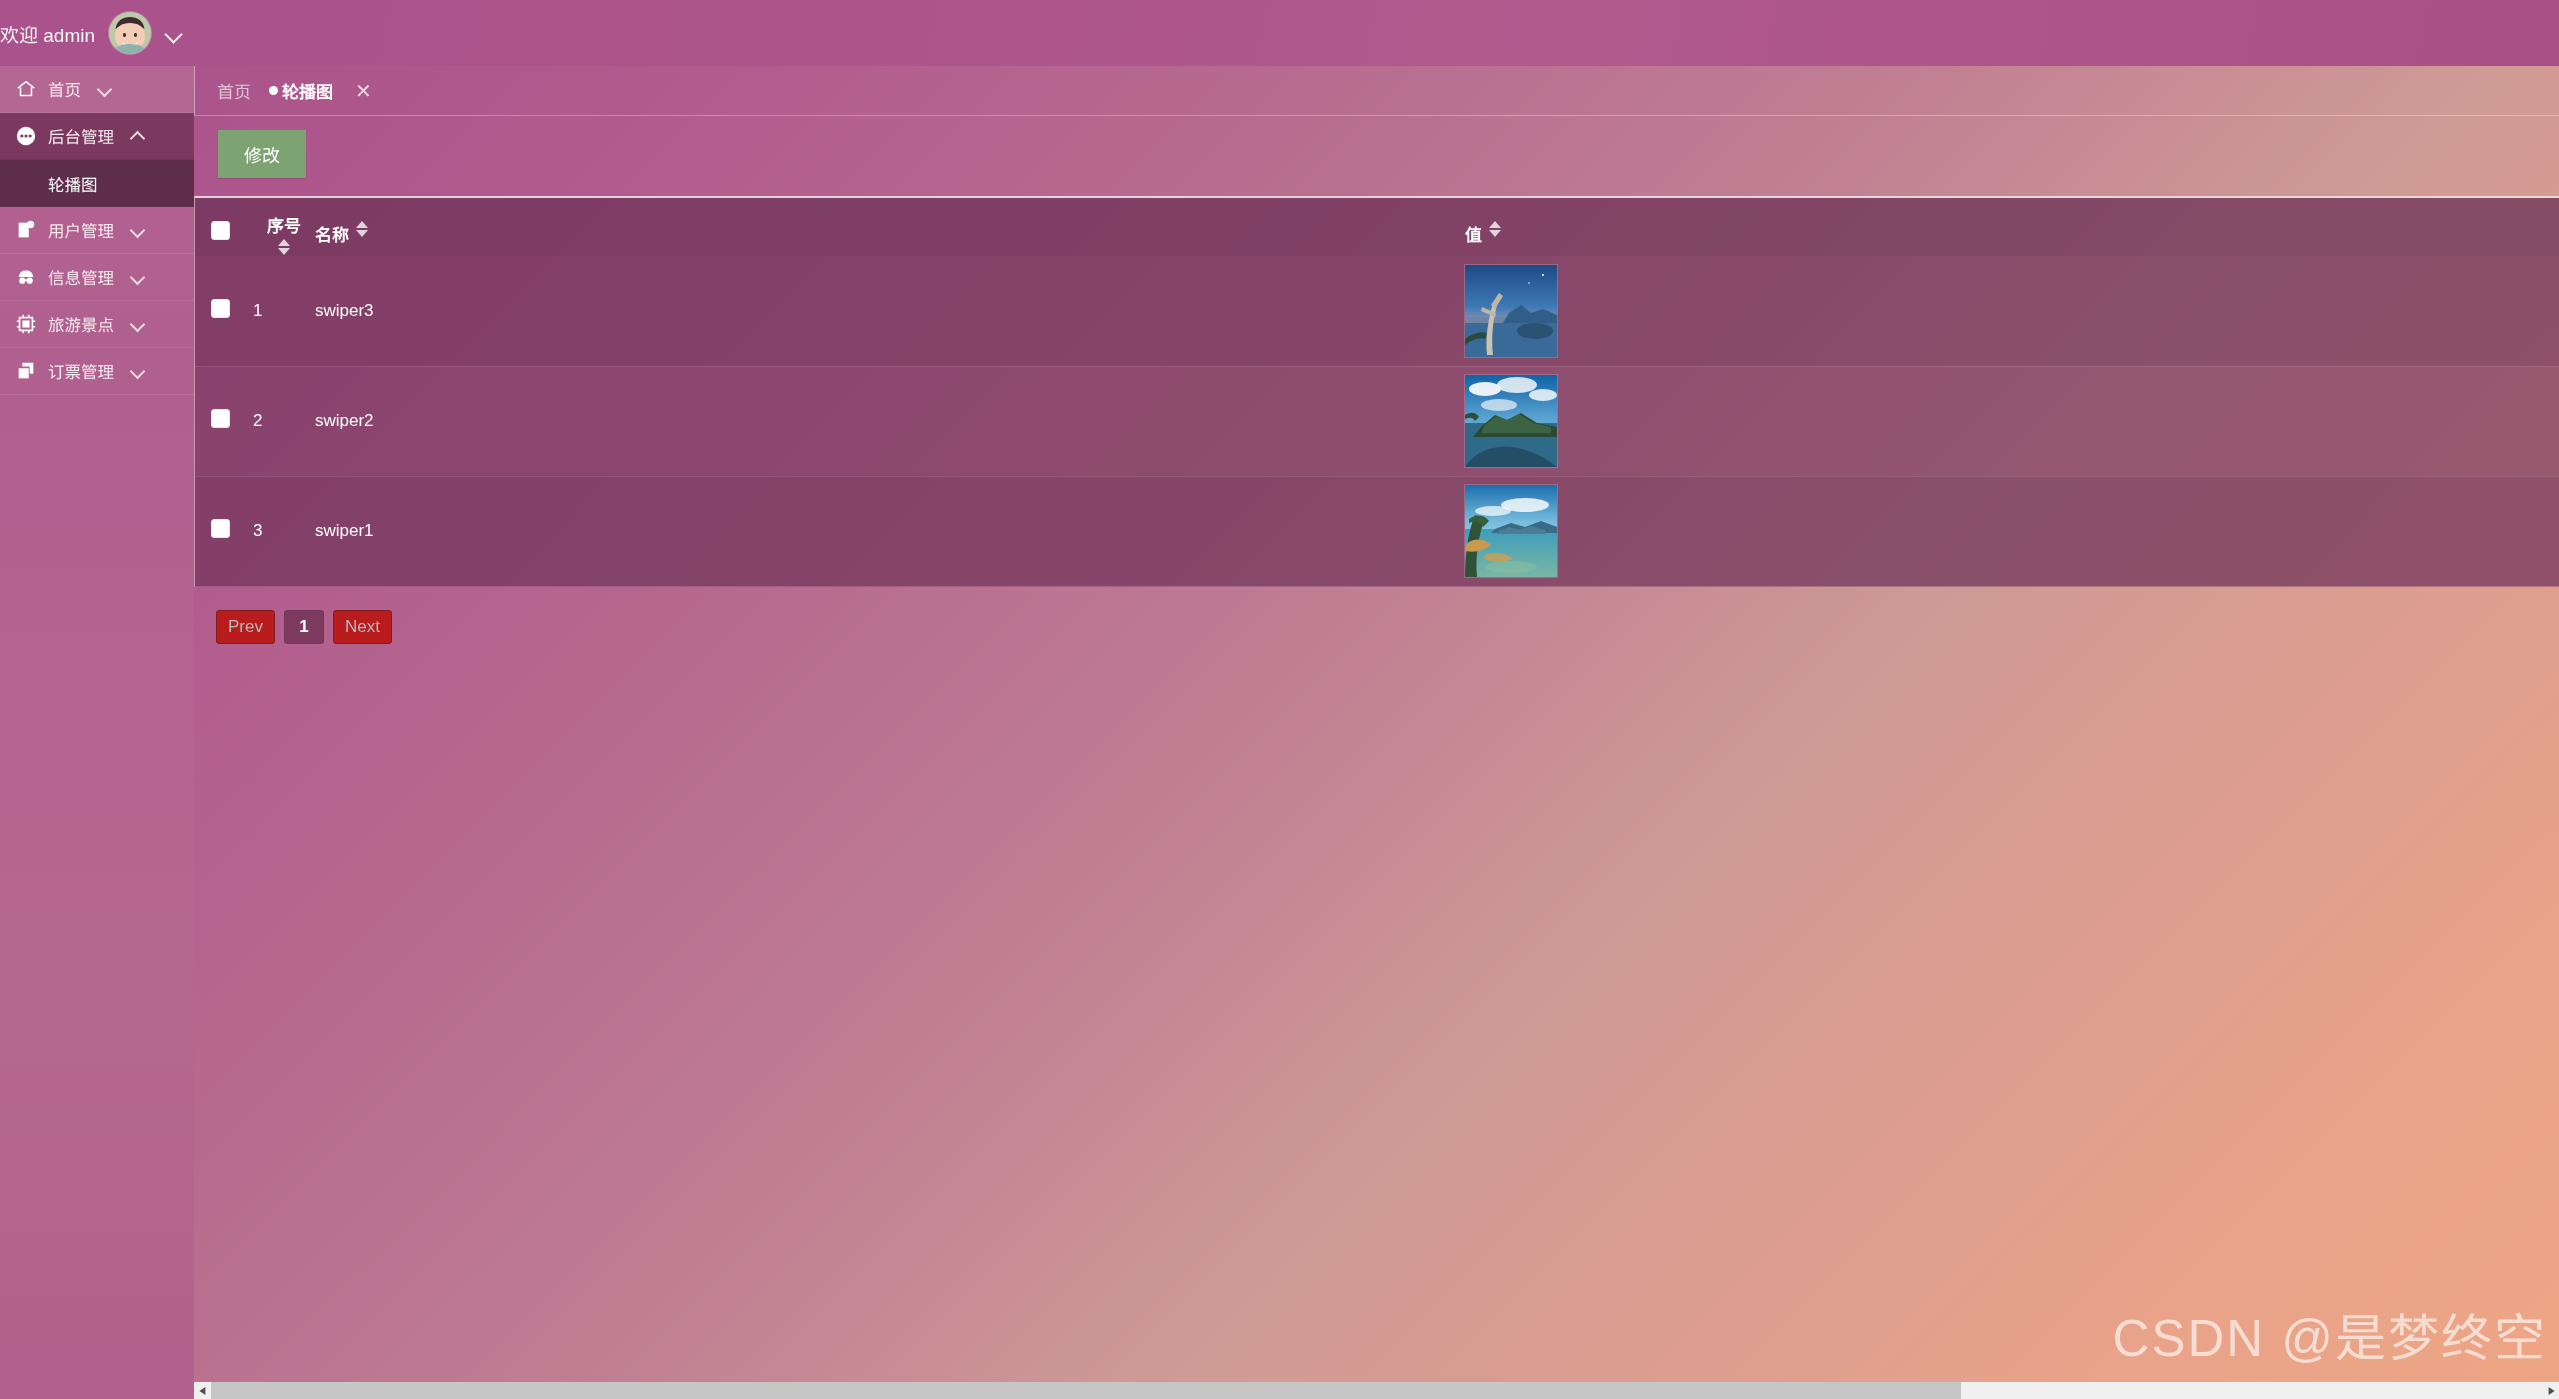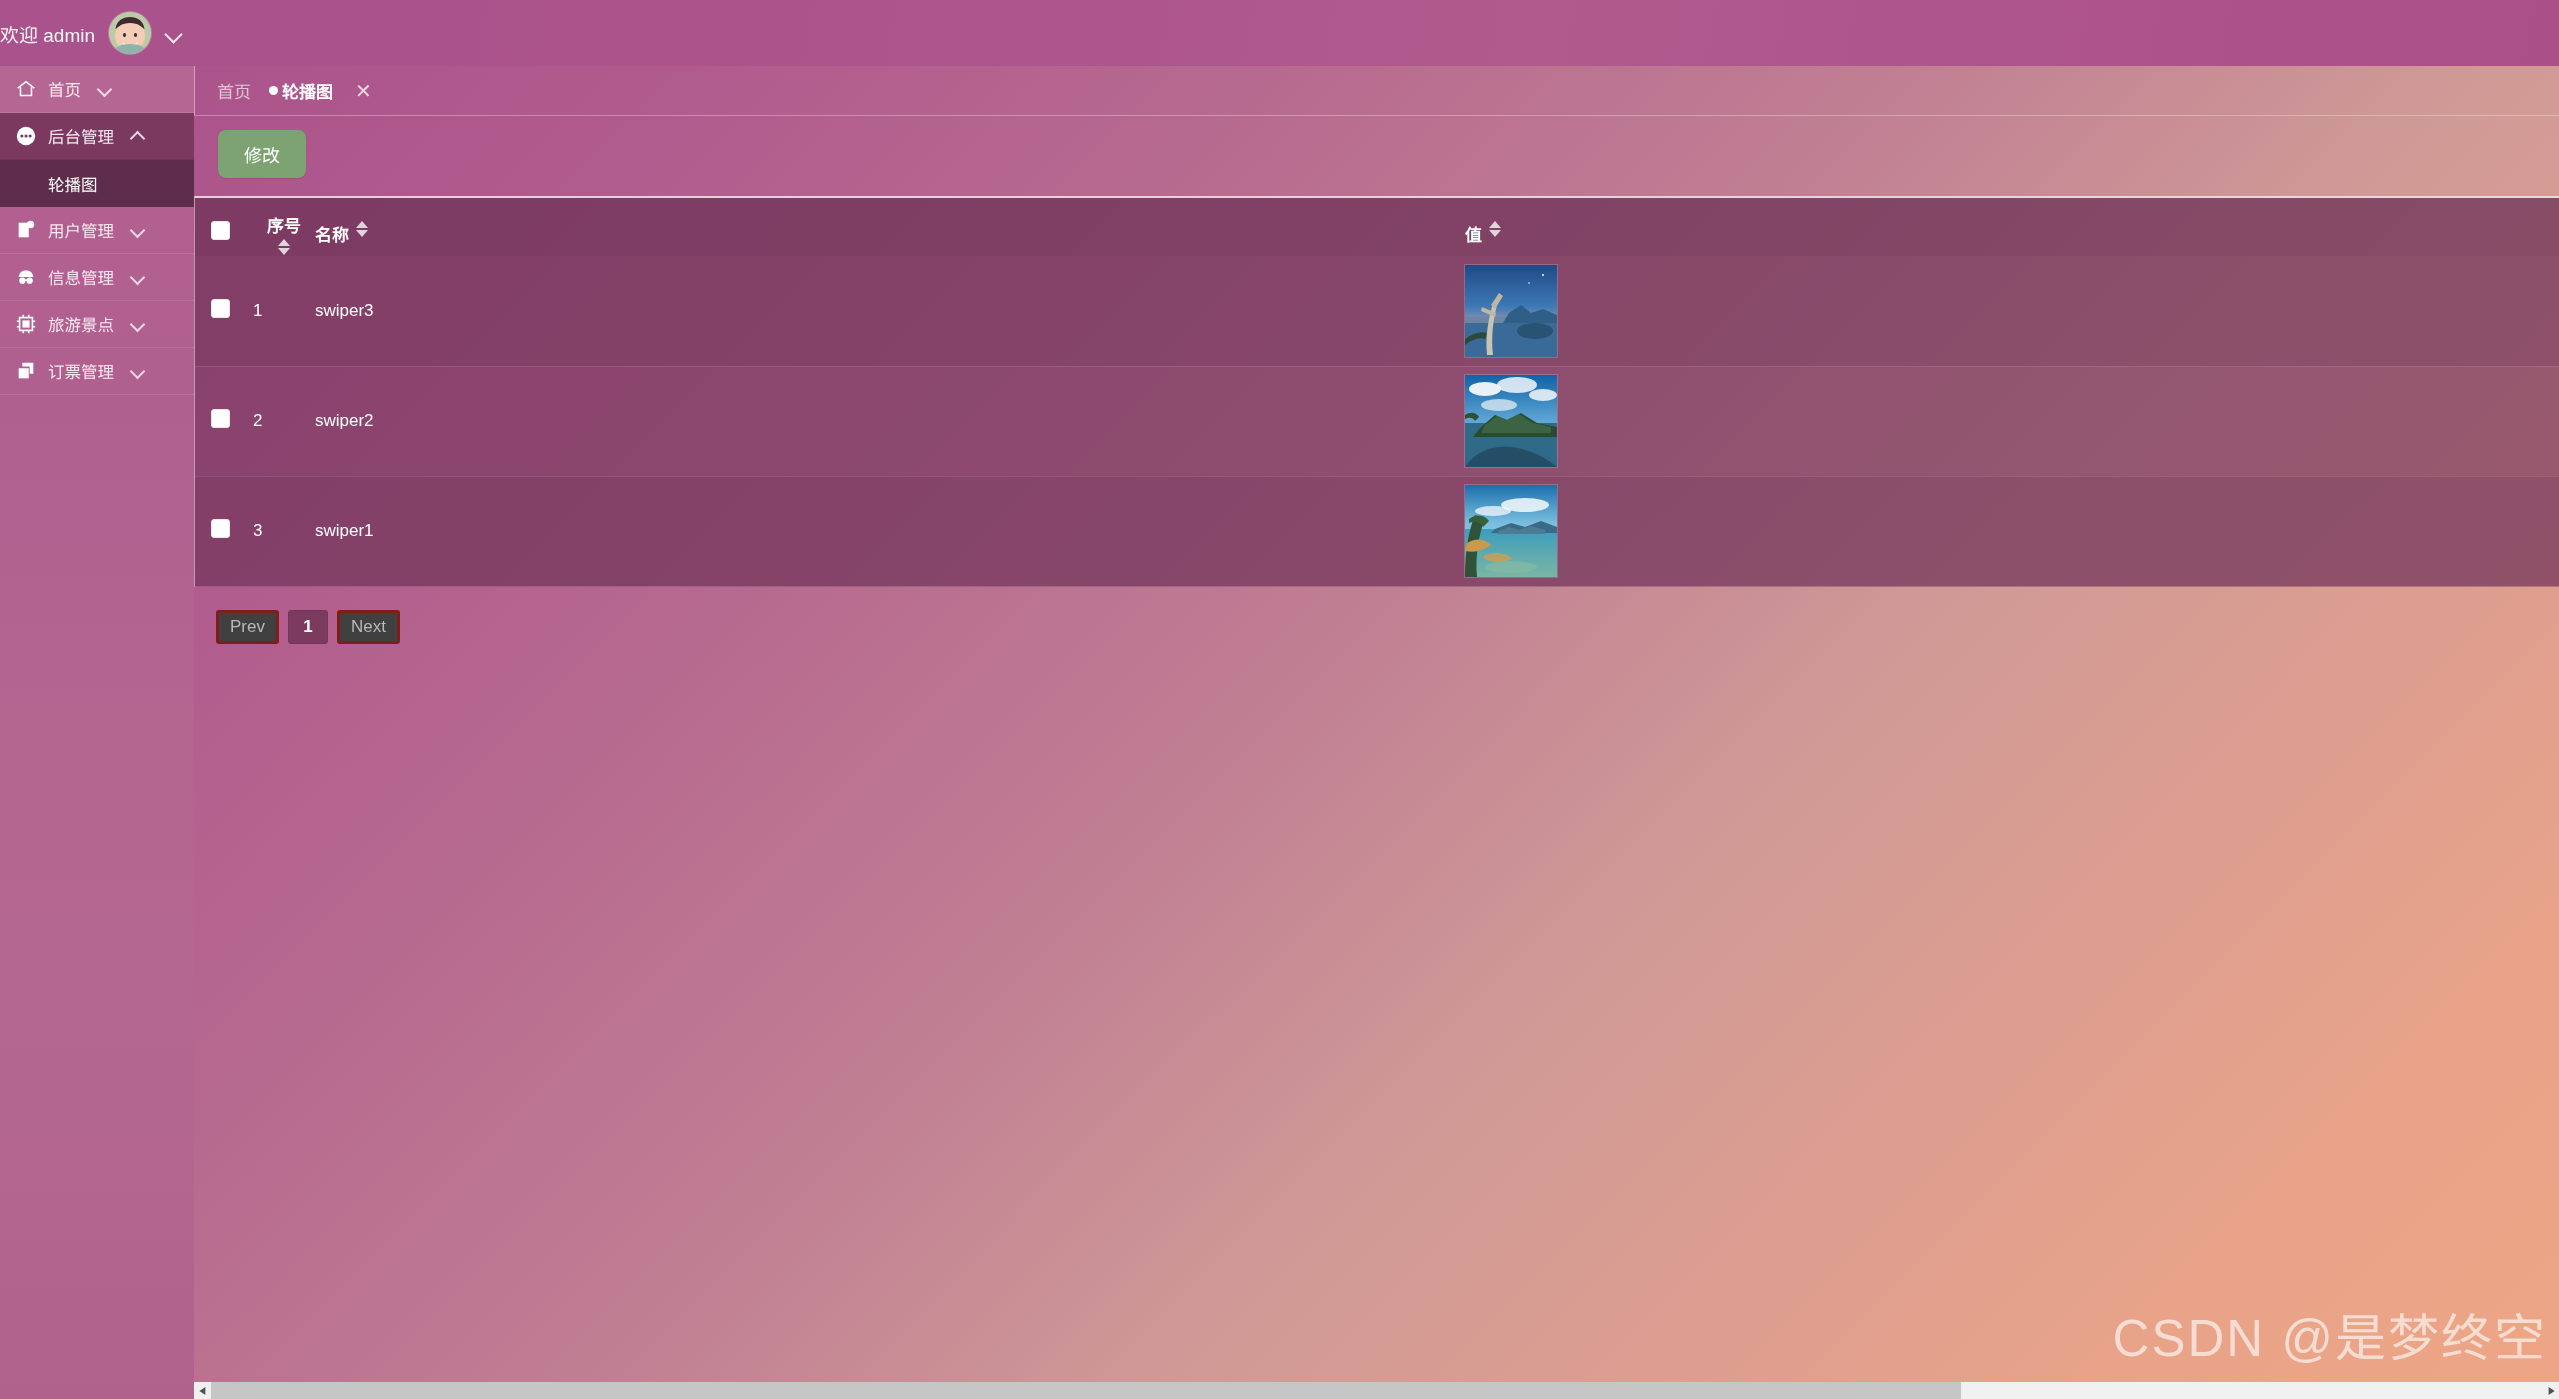--- a/index.html
+++ b/index.html
@@ -103,21 +103,21 @@
     display: inline-block; margin-right: 4px;
   }
   .tab-close {
     color: #f4eaf0; font-size: 20px; line-height: 1; cursor: pointer;
     margin-left: 4px; opacity: .85;
   }
 
   #toolbar { padding: 14px 0 0 24px; }
   #btn-modify {
     background: #7da373; color: #ffffff; font-size: 18px;
-    border: none; border-radius: 8px; padding: 11px 26px;
+    border: none; border-radius: 0; padding: 11px 26px;
     cursor: pointer; font-family: inherit;
     box-shadow: 0 1px 1px rgba(0,0,0,.10);
   }
 
   
   #table-wrap {
     margin: 18px 0 0 0;
     border-top: 2px solid rgba(255,255,255,.75);
     border-left: 1px solid rgba(255,255,255,.45);
     background: rgba(120,56,94,.55);
@@ -165,21 +165,21 @@
   #pagination {
     display: flex; gap: 9px; padding: 23px 0 0 22px; align-items: center;
   }
   .pg-btn {
     min-width: 40px; height: 34px; padding: 0 11px;
     display: flex; align-items: center; justify-content: center;
     font-size: 17px; border-radius: 3px; cursor: pointer;
     font-family: inherit;
   }
   .pg-btn.disabled {
-    background: #404040; color: #b7b9bd; border: 3px solid #7f1d1d;
+    background: #b91c1c; color: #b7b9bd; border: 1px solid #7f1d1d;
     cursor: default;
   }
   .pg-btn.current {
     background: #7b3a5e; color: #ffffff; border: 1px solid #73365a;
     font-weight: bold;
   }
 
   
   #watermark {
     position: absolute; right: 12px; bottom: 28px;

